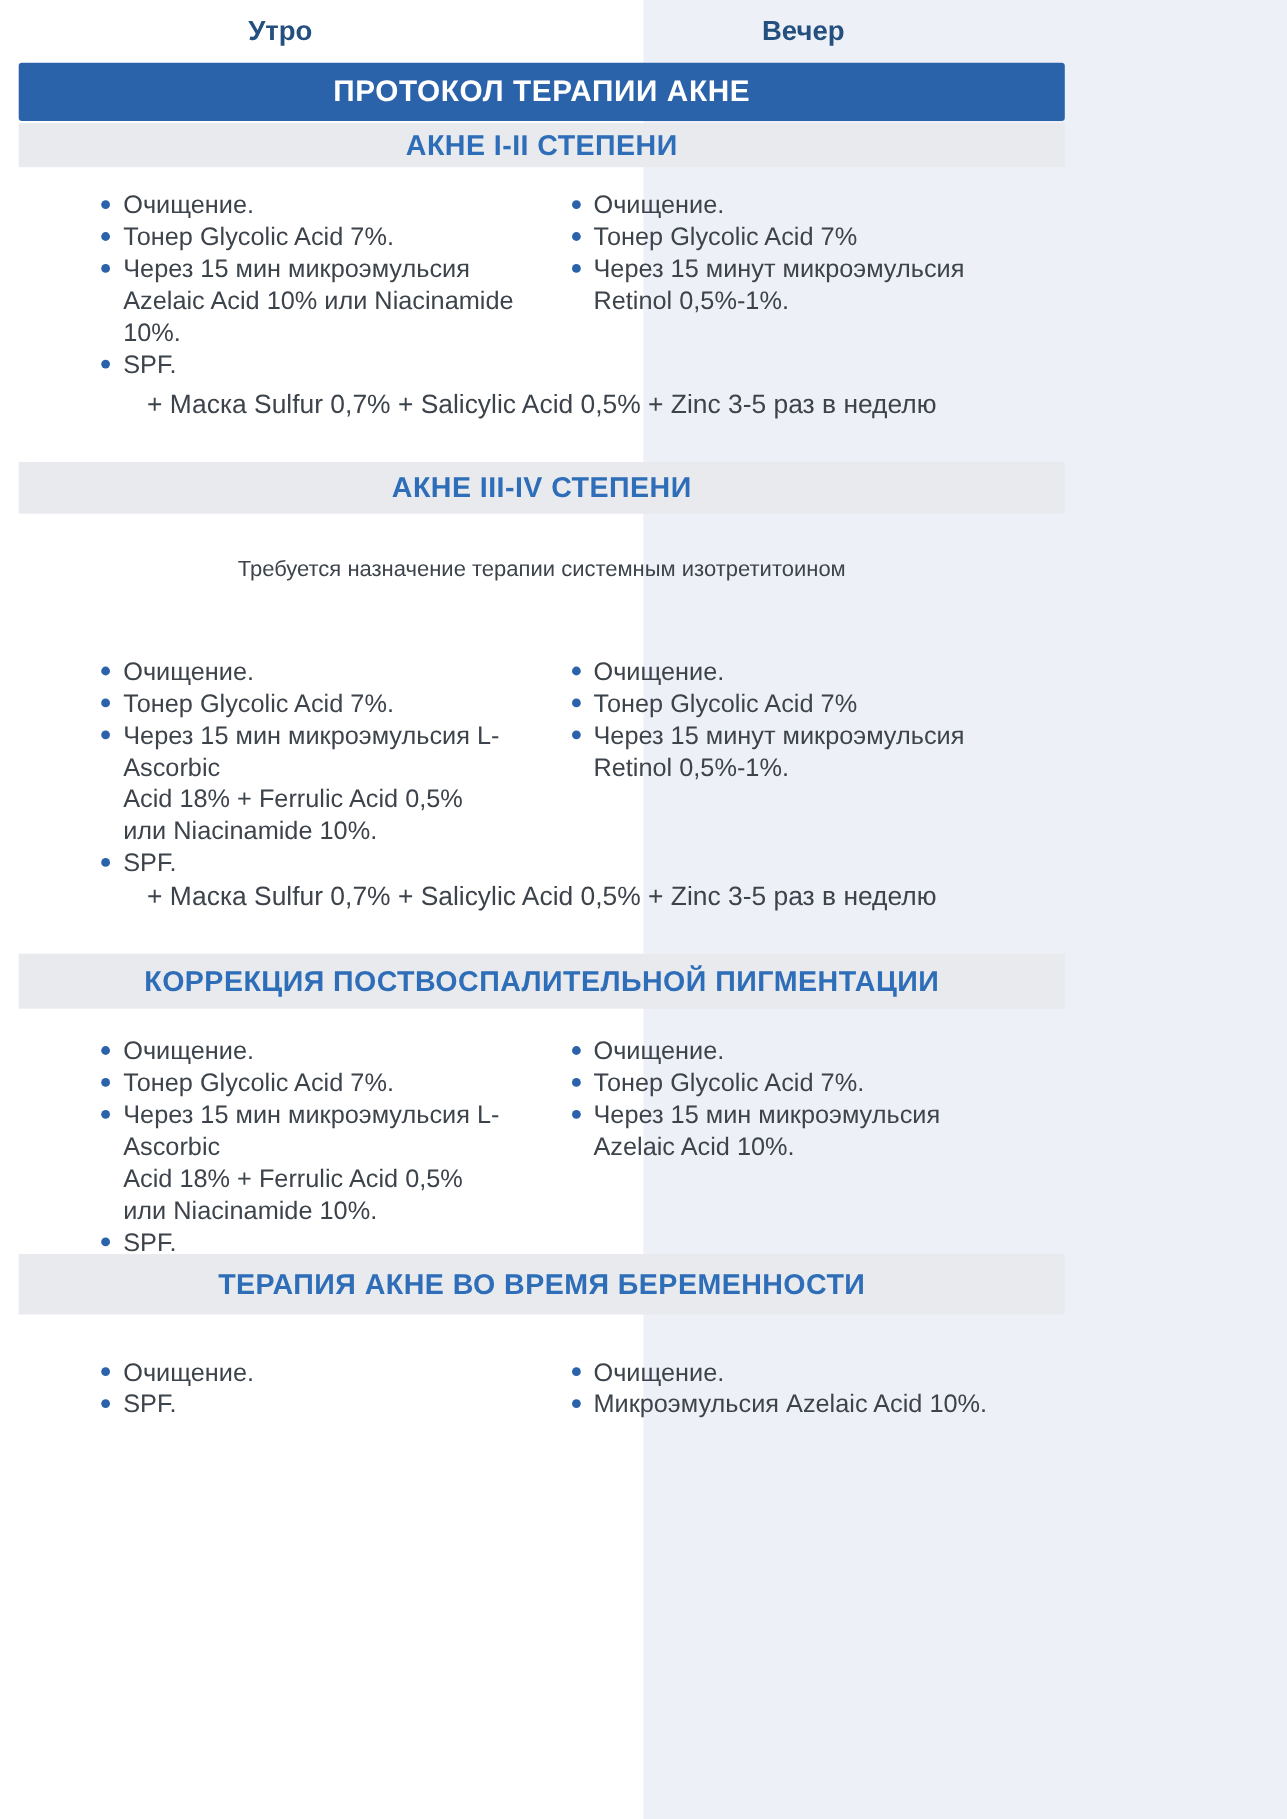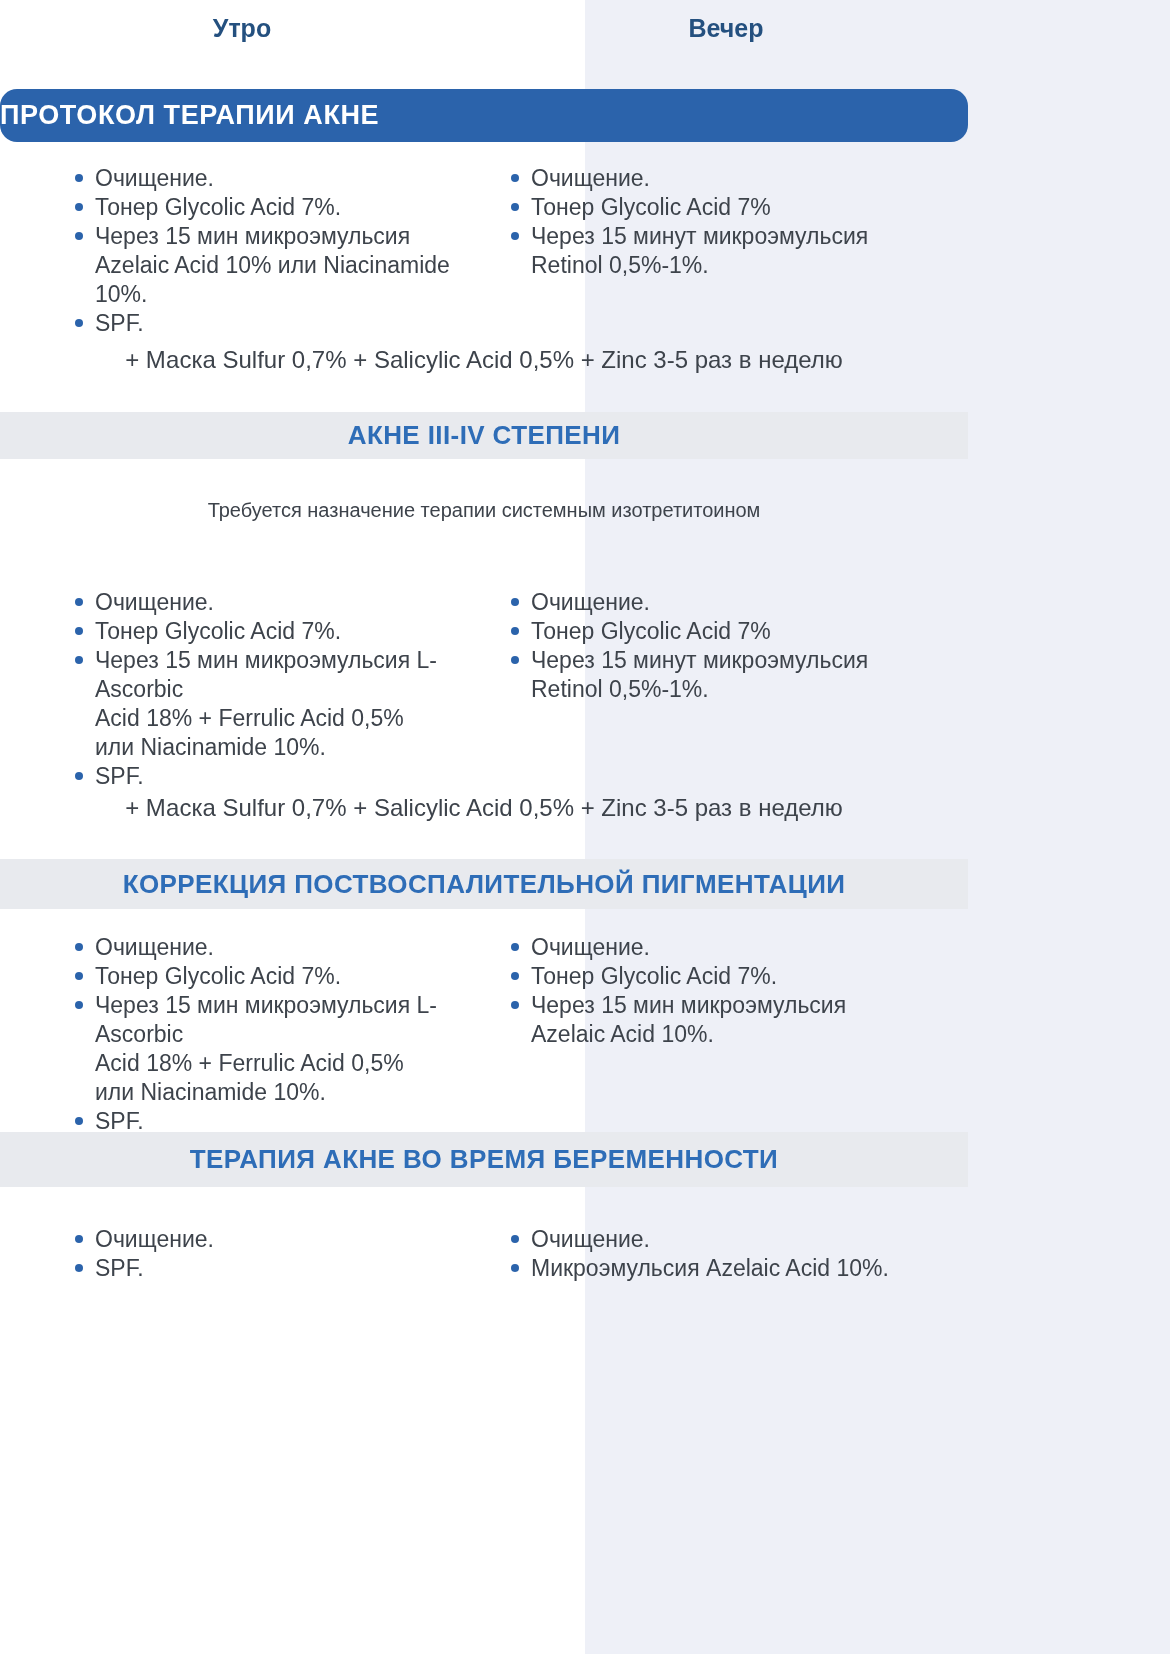--- a/index.html
+++ b/index.html
@@ -12,36 +12,36 @@
     --evening-col-bg:#eef0f7;
   }
   *{margin:0;padding:0;box-sizing:border-box;}
   html,body{background:#ffffff;}
   body{
     width:1170px;height:1654px;
     font-family:"Liberation Sans","DejaVu Sans",sans-serif;
     color:var(--body-text);
     position:relative;overflow:hidden;
   }
-  .page{position:relative;width:968px;height:1654px;}
+  .page{position:relative;width:968px;height:1654px;padding-left:17px;}
   .evening-bg{
     position:absolute;left:585px;top:0;width:585px;height:1654px;
     background:var(--evening-col-bg);z-index:0;
   }
   .content{position:relative;z-index:1;display:flex;flex-direction:column;height:100%;}
 
   .col-headers{height:57px;display:flex;}
   .col-header{
     width:585px;display:flex;align-items:center;justify-content:center;
     font-size:25px;font-weight:700;color:var(--header-label-blue);
   }
 
   .banner{
-    height:53px;background:var(--banner-bg);border-radius:17px;
-    display:flex;align-items:center;margin-top:32px;
+    height:53px;background:var(--banner-bg);border-radius:3px;
+    display:flex;align-items:center;justify-content:center;
   }
   .banner span{
     color:#ffffff;font-size:27px;font-weight:700;letter-spacing:0.6px;
   }
 
   .gap2{height:2px;}
 
   .band{
     background:var(--band-bg);
     display:flex;align-items:center;justify-content:center;
@@ -91,20 +91,23 @@
       <div class="col-header">Утро</div>
       <div class="col-header">Вечер</div>
     </div>
 
     <div class="banner">
       <span>ПРОТОКОЛ ТЕРАПИИ АКНЕ</span>
     </div>
 
     <div class="gap2"></div>
 
+    <div class="band h40">
+      <span>АКНЕ I-II СТЕПЕНИ</span>
+    </div>
     <div class="two-col r1">
       <div class="half">
         <ul class="bullets left">
             <li>
               <div>Очищение.</div>
             </li>
             <li>
               <div>Тонер Glycolic Acid 7%.</div>
             </li>
             <li>

